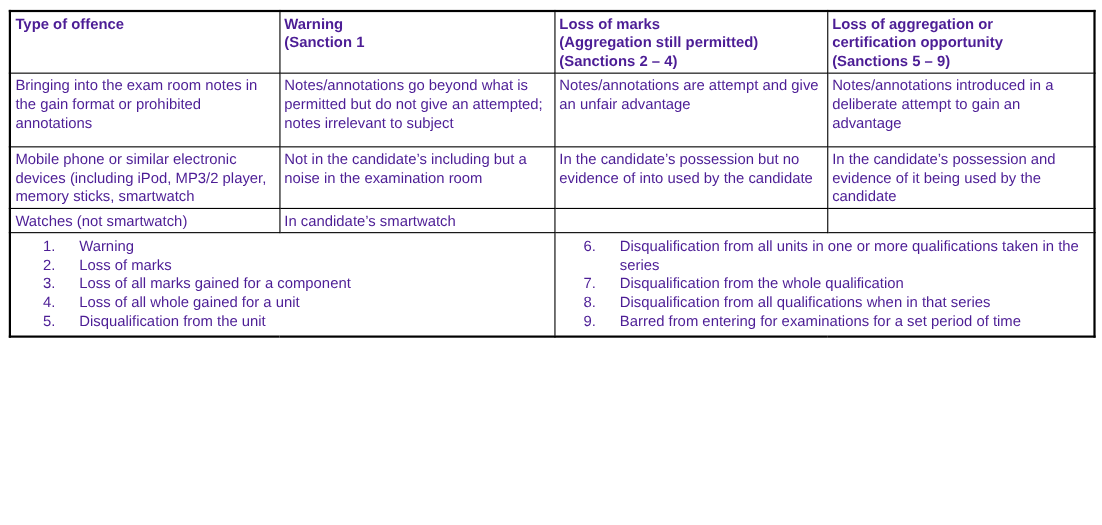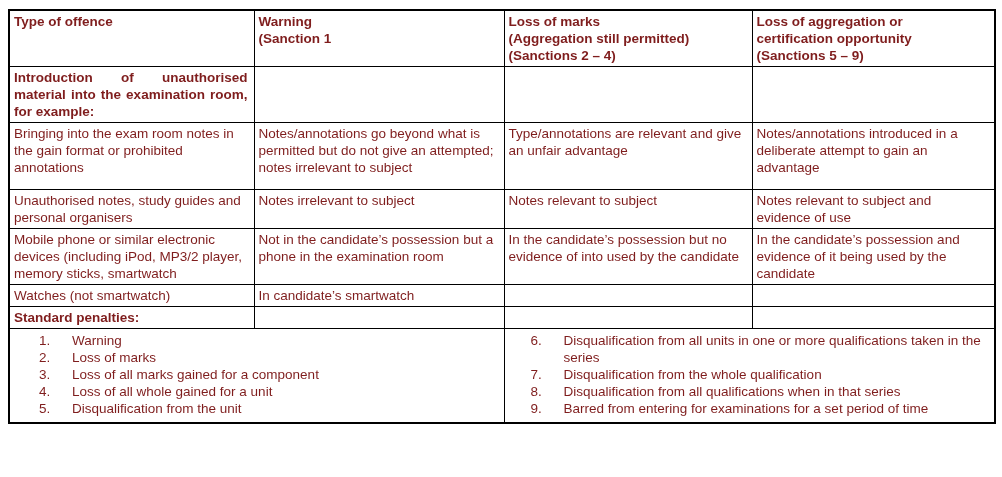--- a/index.html
+++ b/index.html
@@ -2,21 +2,21 @@
 <html><head>
 <meta charset="utf-8">
 <style>
   html, body { margin: 0; padding: 0; background: #ffffff; }
   .page {
     position: relative;
     width: 1002px;
     height: 477px;
     background: #ffffff;
     font-family: "Liberation Sans", "DejaVu Sans", sans-serif;
-    color: #7f1d1d;
+    color: #4c1d95;
   }
   table.sanctions {
     position: absolute;
     left: 8px;
     top: 9px;
     width: 986px;
     border-collapse: collapse;
     table-layout: fixed;
     border: 2px solid #000;
     font-size: 13.5px;
@@ -58,63 +58,45 @@
       <th>Warning
 (Sanction 1</th>
       <th>Loss of marks
 (Aggregation still permitted)
 (Sanctions 2 – 4)</th>
       <th>Loss of aggregation or
 certification opportunity
 (Sanctions 5 – 9)</th>
     </tr>
 
-    <tr style="height:53px">
-      <td class="bold justify">Introduction of unauthorised material into the examination room, for example:</td>
-      <td></td>
-      <td></td>
-      <td></td>
-    </tr>
 
 
 
     <tr style="height:67px">
       <td>Bringing into the exam room notes in the gain format or prohibited annotations</td>
       <td>Notes/annotations go beyond what is permitted but do not give an attempted; notes irrelevant to subject</td>
-      <td>Type/annotations are relevant and give an unfair advantage</td>
+      <td>Notes/annotations are attempt and give an unfair advantage</td>
       <td>Notes/annotations introduced in a deliberate attempt to gain an advantage</td>
     </tr>
 
-    <tr style="height:39px">
-      <td>Unauthorised notes, study guides and personal organisers</td>
-      <td>Notes irrelevant to subject</td>
-      <td>Notes relevant to subject</td>
-      <td>Notes relevant to subject and evidence of use</td>
-    </tr>
 
     <tr style="height:52px">
       <td>Mobile phone or similar electronic devices (including iPod, MP3/2 player, memory sticks, smartwatch</td>
-      <td>Not in the candidate’s possession but a phone in the examination room</td>
+      <td>Not in the candidate’s including but a noise in the examination room</td>
       <td>In the candidate’s possession but no evidence of into used by the candidate</td>
       <td>In the candidate’s possession and evidence of it being used by the candidate</td>
     </tr>
 
     <tr style="height:21px">
       <td>Watches (not smartwatch)</td>
       <td>In candidate’s smartwatch</td>
       <td></td>
       <td></td>
     </tr>
 
-    <tr style="height:21px">
-      <td class="bold">Standard penalties:</td>
-      <td></td>
-      <td></td>
-      <td></td>
-    </tr>
 
     <tr style="height:94px">
       <td colspan="2" style="padding:0">
         <div class="pen-list">
           <div class="pen-item">
             <span class="pen-num">1.</span>
             <span class="pen-text">Warning</span>
           </div>
           <div class="pen-item">
             <span class="pen-num">2.</span>

